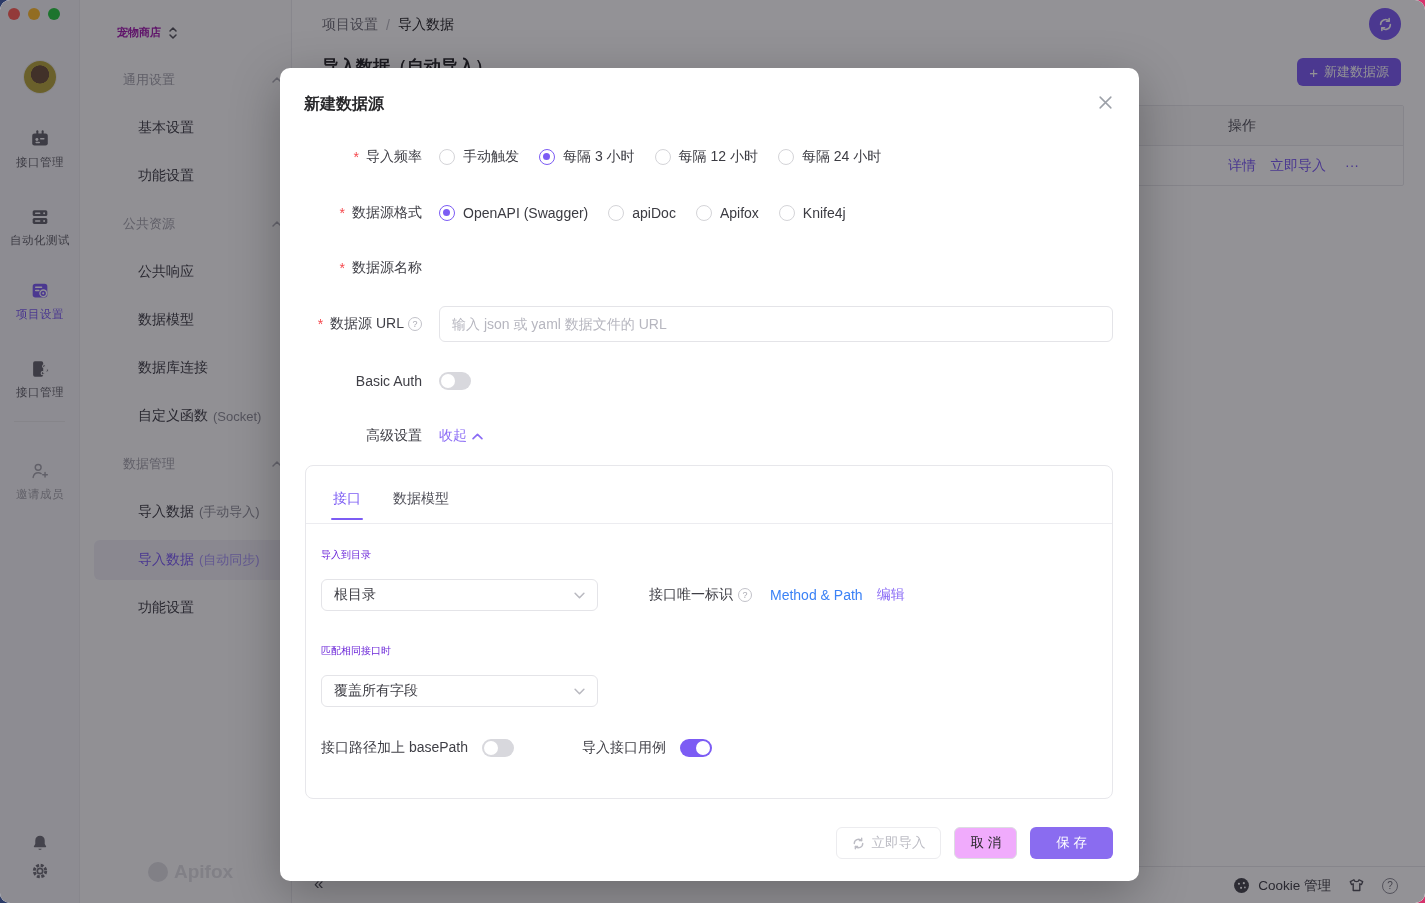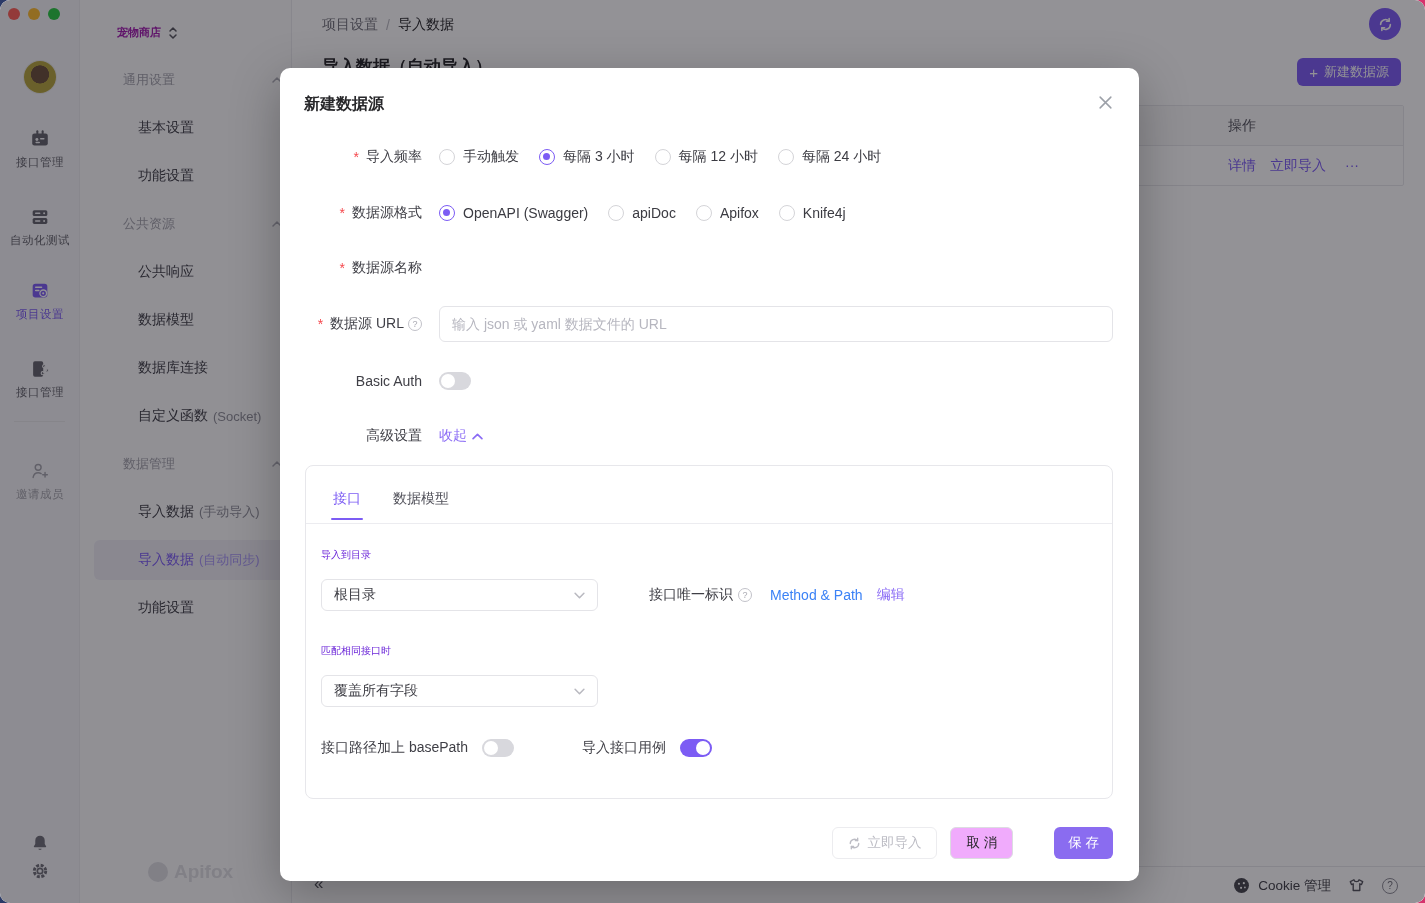--- a/index.html
+++ b/index.html
@@ -121,21 +121,21 @@
   .uid-edit { color:#8b6cf5; margin-left:8px; cursor:pointer; }
   .toggle-row { position:absolute; left:15px; top:266px; height:32px; display:flex; align-items:center; }
   .toggle-item { display:flex; align-items:center; gap:14px; font-size:14px; color:#3f3f46; }
   .toggle-item + .toggle-item { margin-left:68px; }
 
   .modal-footer { position:absolute; right:26px; bottom:22px; display:flex; gap:13px; }
   .btn { height:32px; border-radius:6px; font-size:13.5px; font-family:inherit; display:flex; align-items:center; justify-content:center;
     padding:0 15px; cursor:pointer; border:1px solid transparent; gap:6px; }
   .btn-import { background:#fff; border-color:#ececef; color:#bcbcc4; cursor:not-allowed; }
   .btn-cancel { background:#f0abfc; border-color:#dcdce1; color:#27272a; }
-  .btn-save { background:#8a6cf0; border:none; color:#fff; padding:0 14px;margin-left:28px; }
+  .btn-save { background:#8a6cf0; border:none; color:#fff; padding:0 26px; }
 
   svg { display:block; }
 </style>
 </head>
 <body>
 
 <div class="screen">
 
   <div class="rail">
     <div class="traffic">

